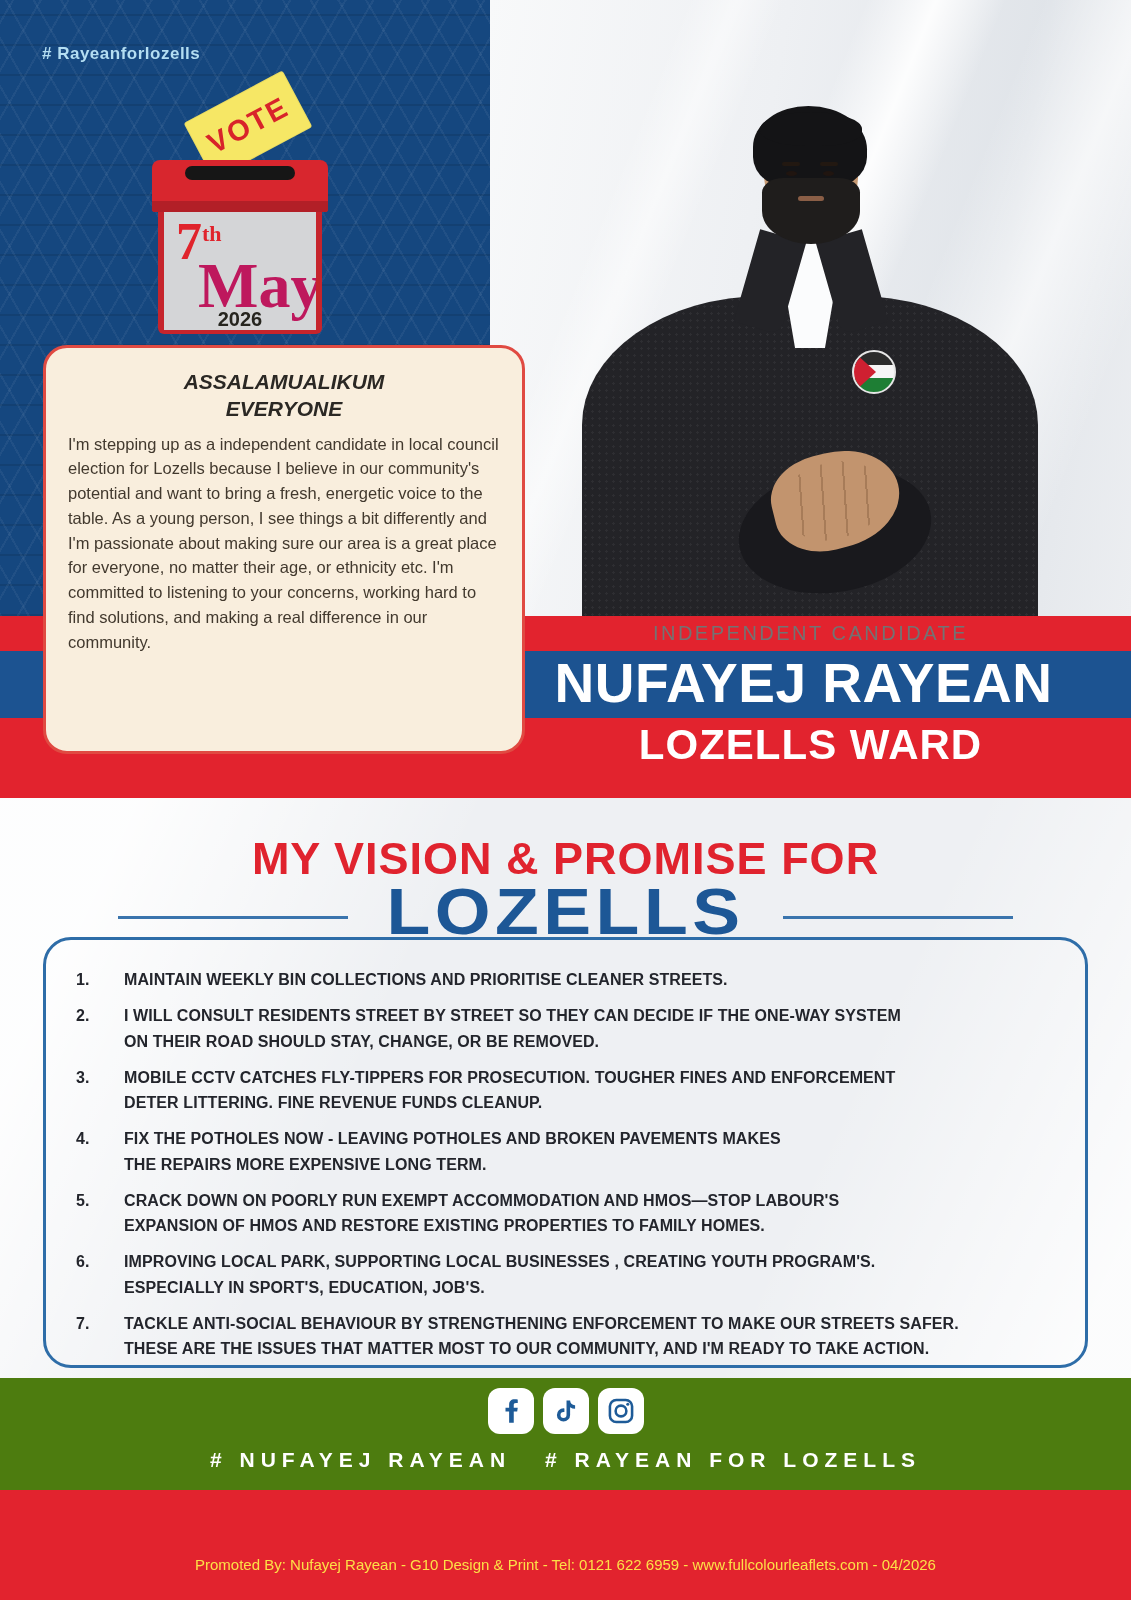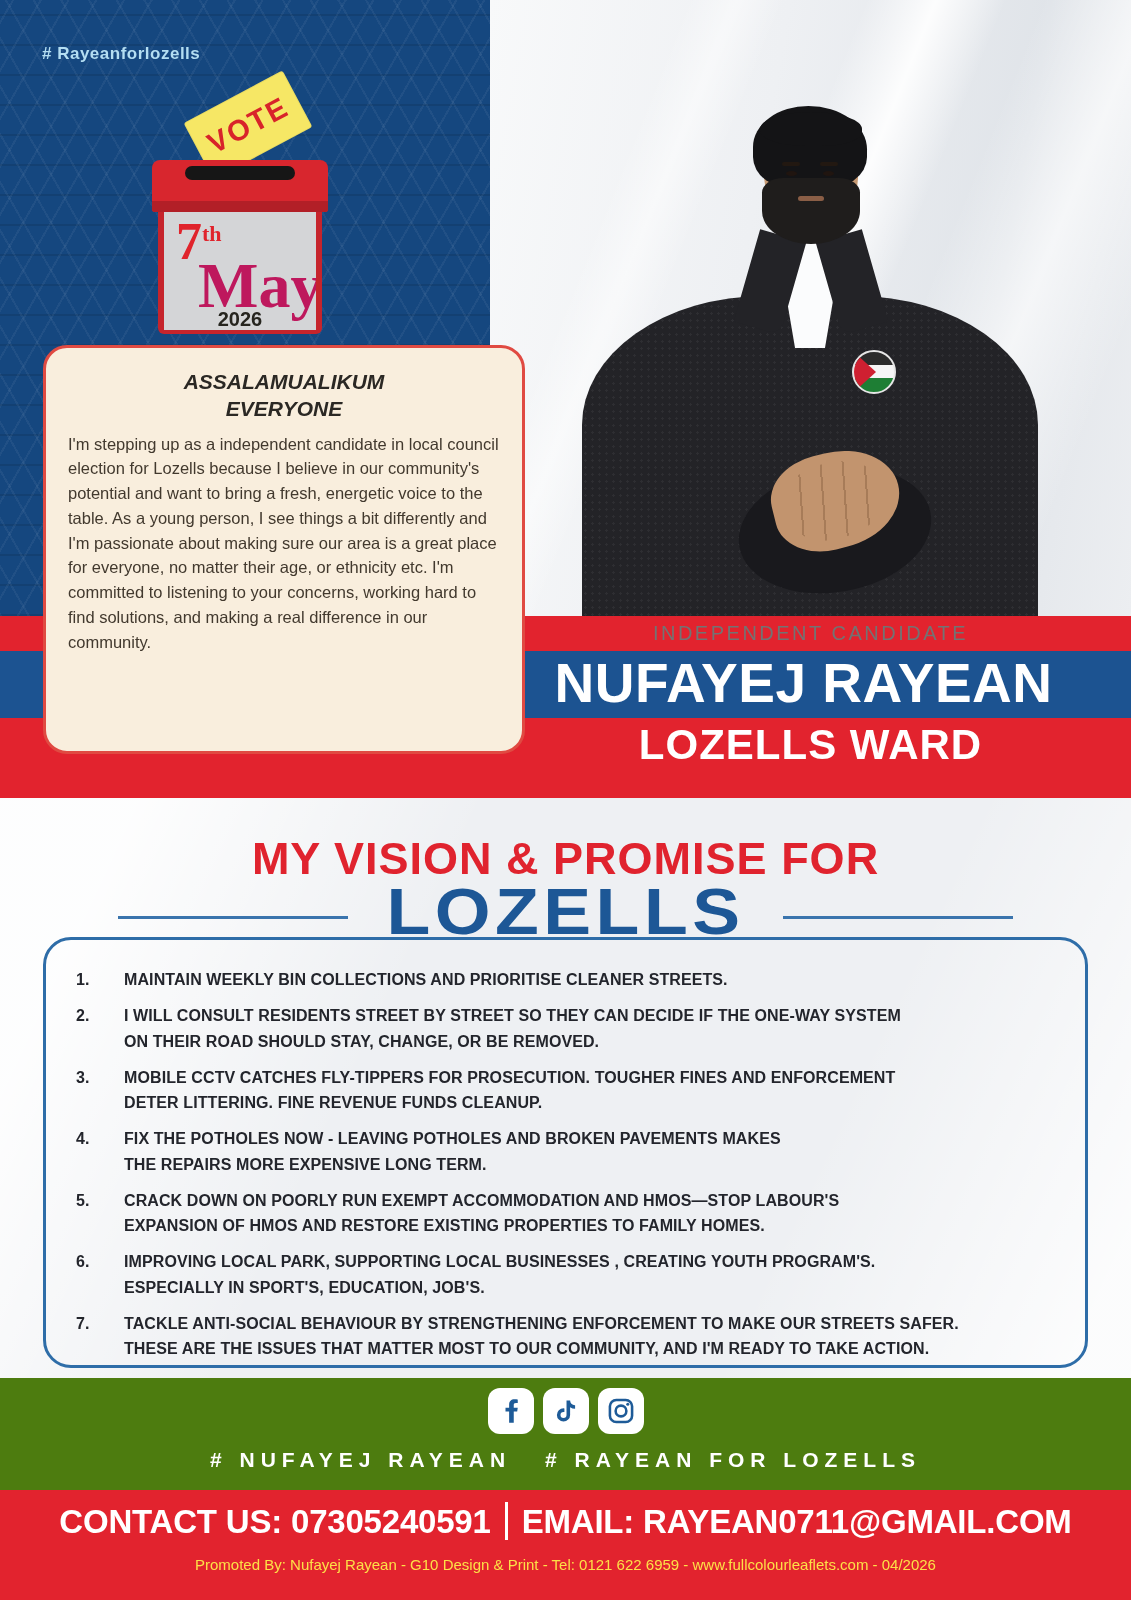--- a/index.html
+++ b/index.html
@@ -344,19 +344,16 @@
             <circle cx="17.8" cy="6.2" r="1.3" fill="#1e5b98" stroke="none"></circle>
           </svg>
       </div>
     </div>
     <div class="footer-tags">
       <span># NUFAYEJ RAYEAN</span><span class="gap"></span><span># RAYEAN FOR LOZELLS</span>
     </div>
   </div>
 
   <div class="footer-red">
-    <div class="contact-row">
-      <span>CONTACT US: 07305240591</span><span class="contact-div"></span><span>EMAIL: RAYEAN0711@GMAIL.COM</span>
-    </div>
     <div class="promoted">Promoted By: Nufayej Rayean - G10 Design &amp; Print - Tel: 0121 622 6959 - www.fullcolourleaflets.com - 04/2026</div>
   </div>
 
 </div>
 
 </body></html>

